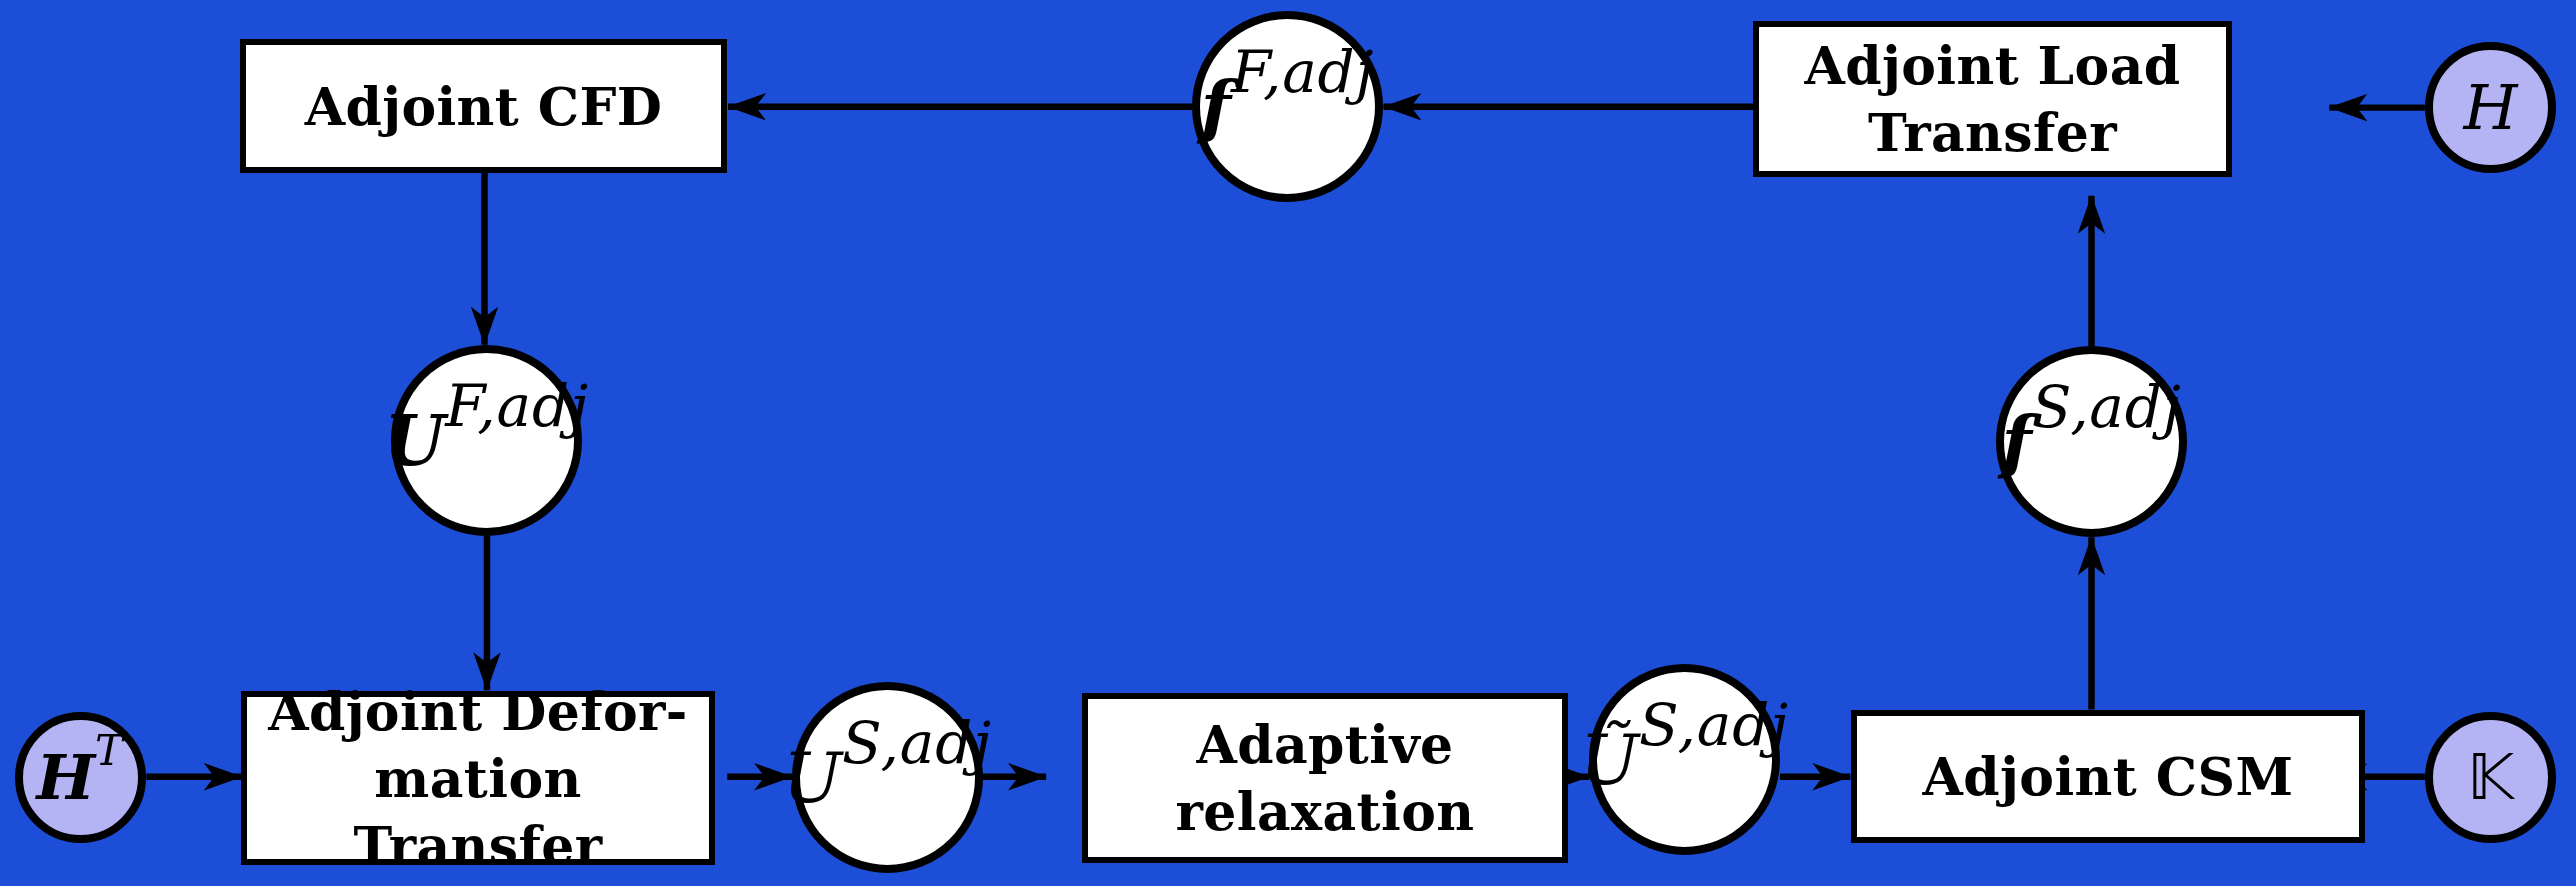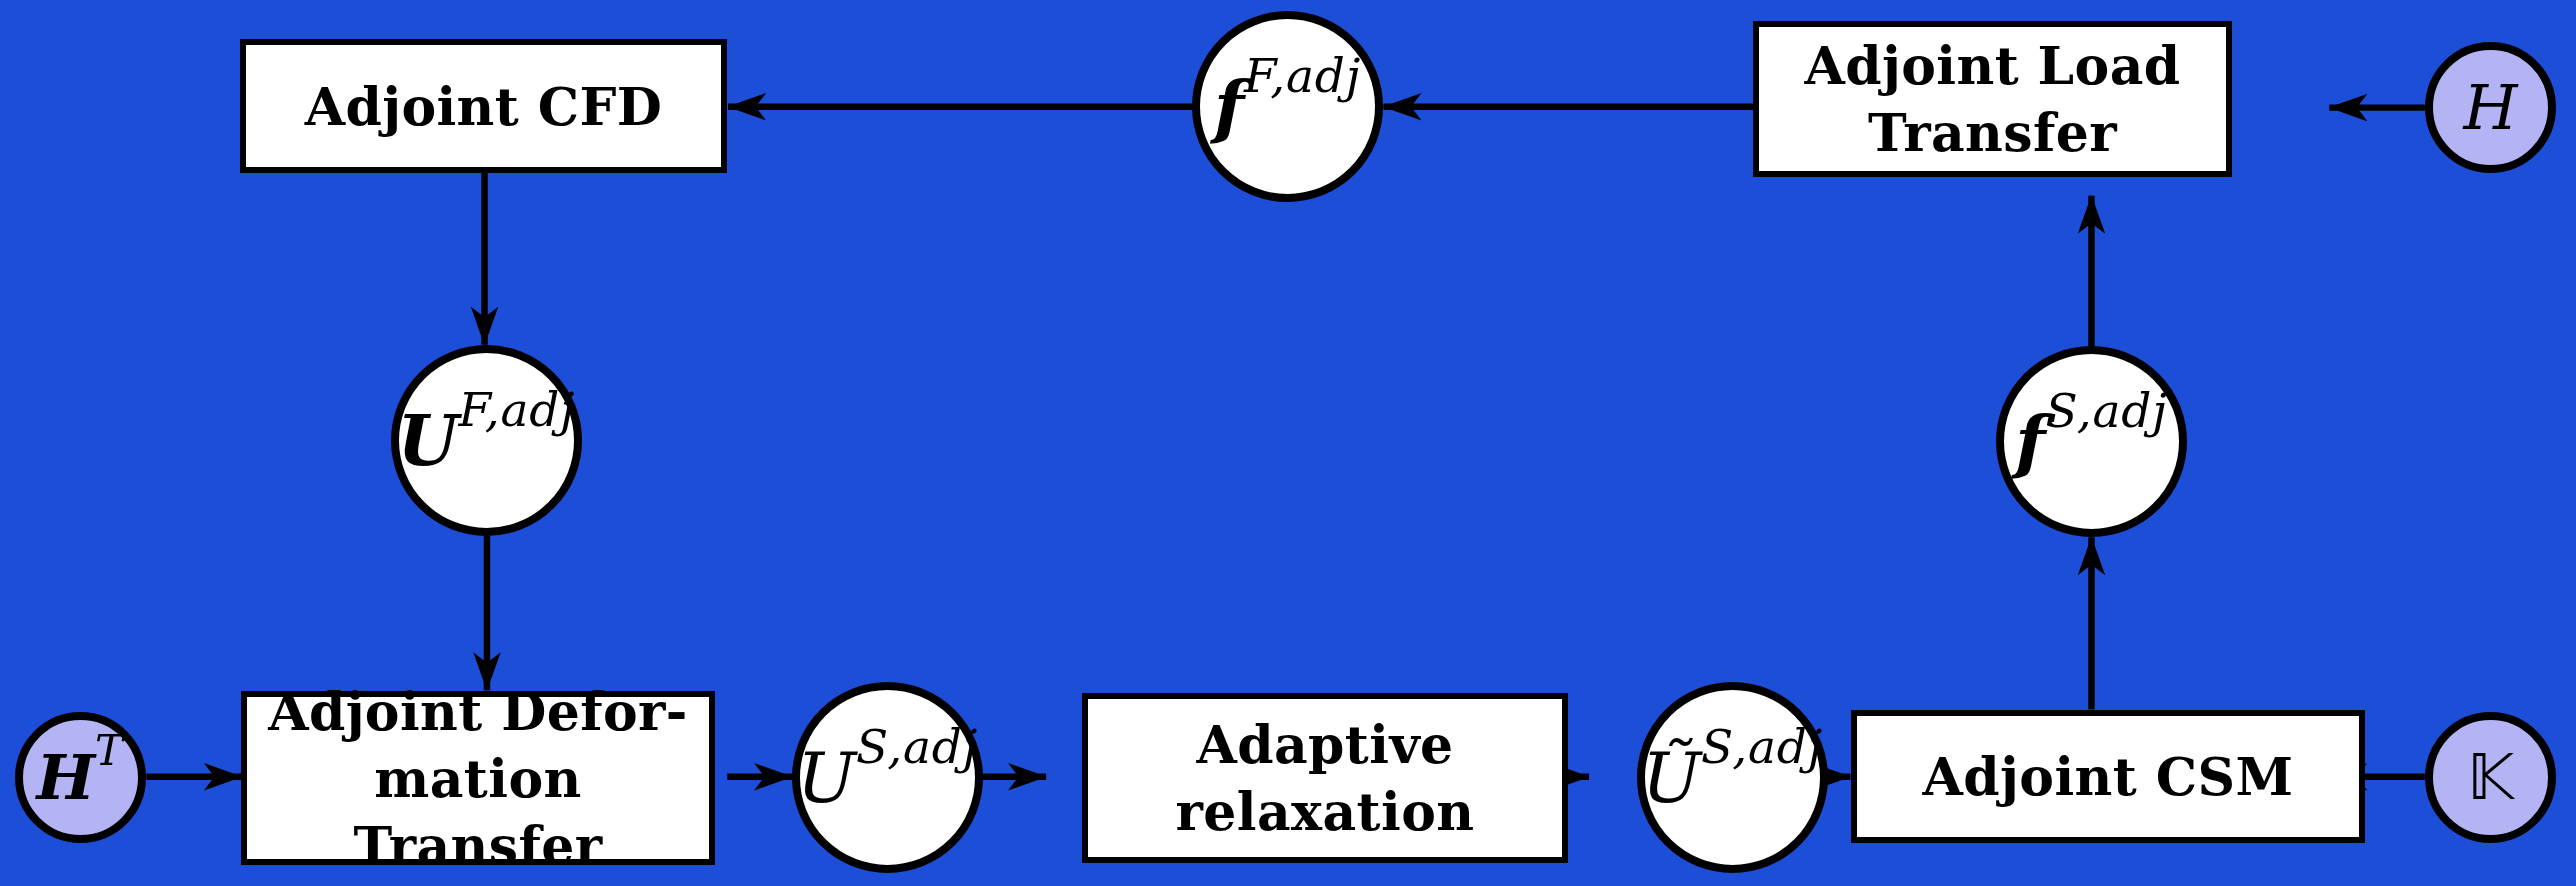--- a/index.html
+++ b/index.html
@@ -51,21 +51,21 @@
 
   .math {
     font-style: italic;
     color: #000000;
     white-space: nowrap;
     line-height: 1;
   }
   .math .base { font-size: 70px; }
   .math .base.bold { font-weight: bold; }
   .math sup {
-    font-size: 47px;
+    font-size: 58px;
     font-style: italic;
     font-weight: normal;
     line-height: 0;
     vertical-align: 39px;
     letter-spacing: 0.8px;
   }
   .circle.small .math .base { font-size: 62px; }
   .circle.small .math sup { font-size: 42px; vertical-align: 34px; }
   .math .base.bb {
     font-family: "DejaVu Sans", "DejaVu Serif", sans-serif;
@@ -141,21 +141,21 @@
   </div>
 
   <div class="circle" style="left:1996px; top:346px; width:191px; height:191px;">
     <span class="math"><span class="base bold">f</span><sup>S,adj</sup></span>
   </div>
 
   <div class="circle" style="left:792px; top:682px; width:191px; height:191px;">
     <span class="math"><span class="base">U</span><sup>S,adj</sup></span>
   </div>
 
-  <div class="circle" style="left:1589px; top:682px; width:191px; height:191px;margin-left:48px;">
+  <div class="circle" style="left:1589px; top:664px; width:191px; height:191px;">
     <span class="math"><span class="base">Ũ</span><sup>S,adj</sup></span>
   </div>
 
   <div class="circle small accent" style="left:2425px; top:42px; width:131px; height:131px;">
     <span class="math"><span class="base">H</span></span>
   </div>
 
   <div class="circle small accent" style="left:14.6px; top:712px; width:131px; height:131px;">
     <span class="math"><span class="base bold">H</span><sup>T</sup></span>
   </div>

